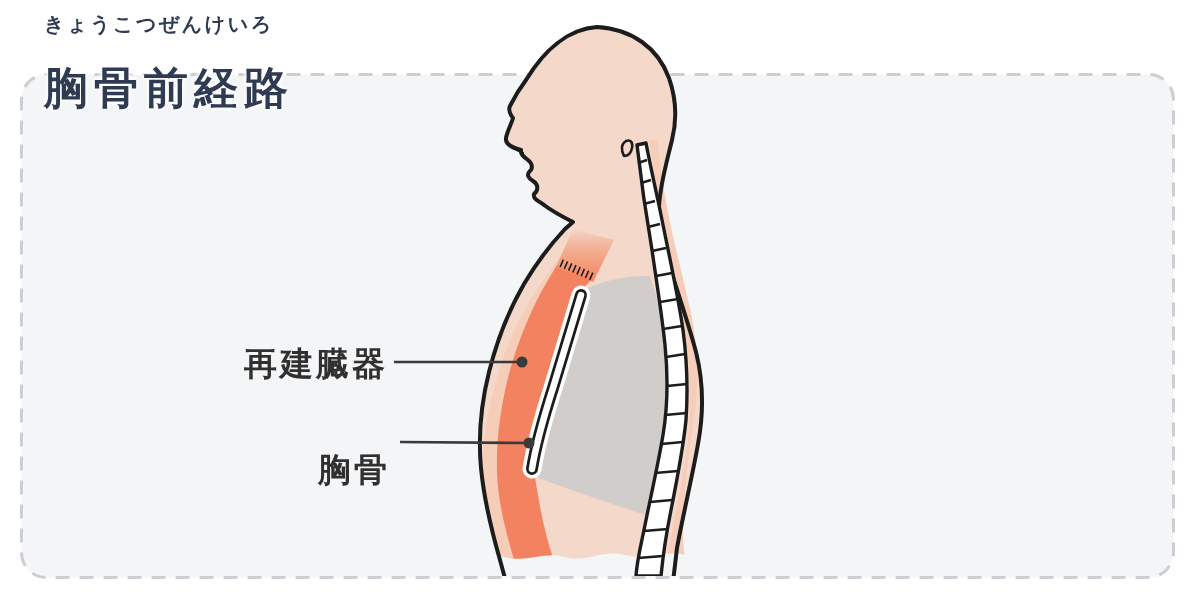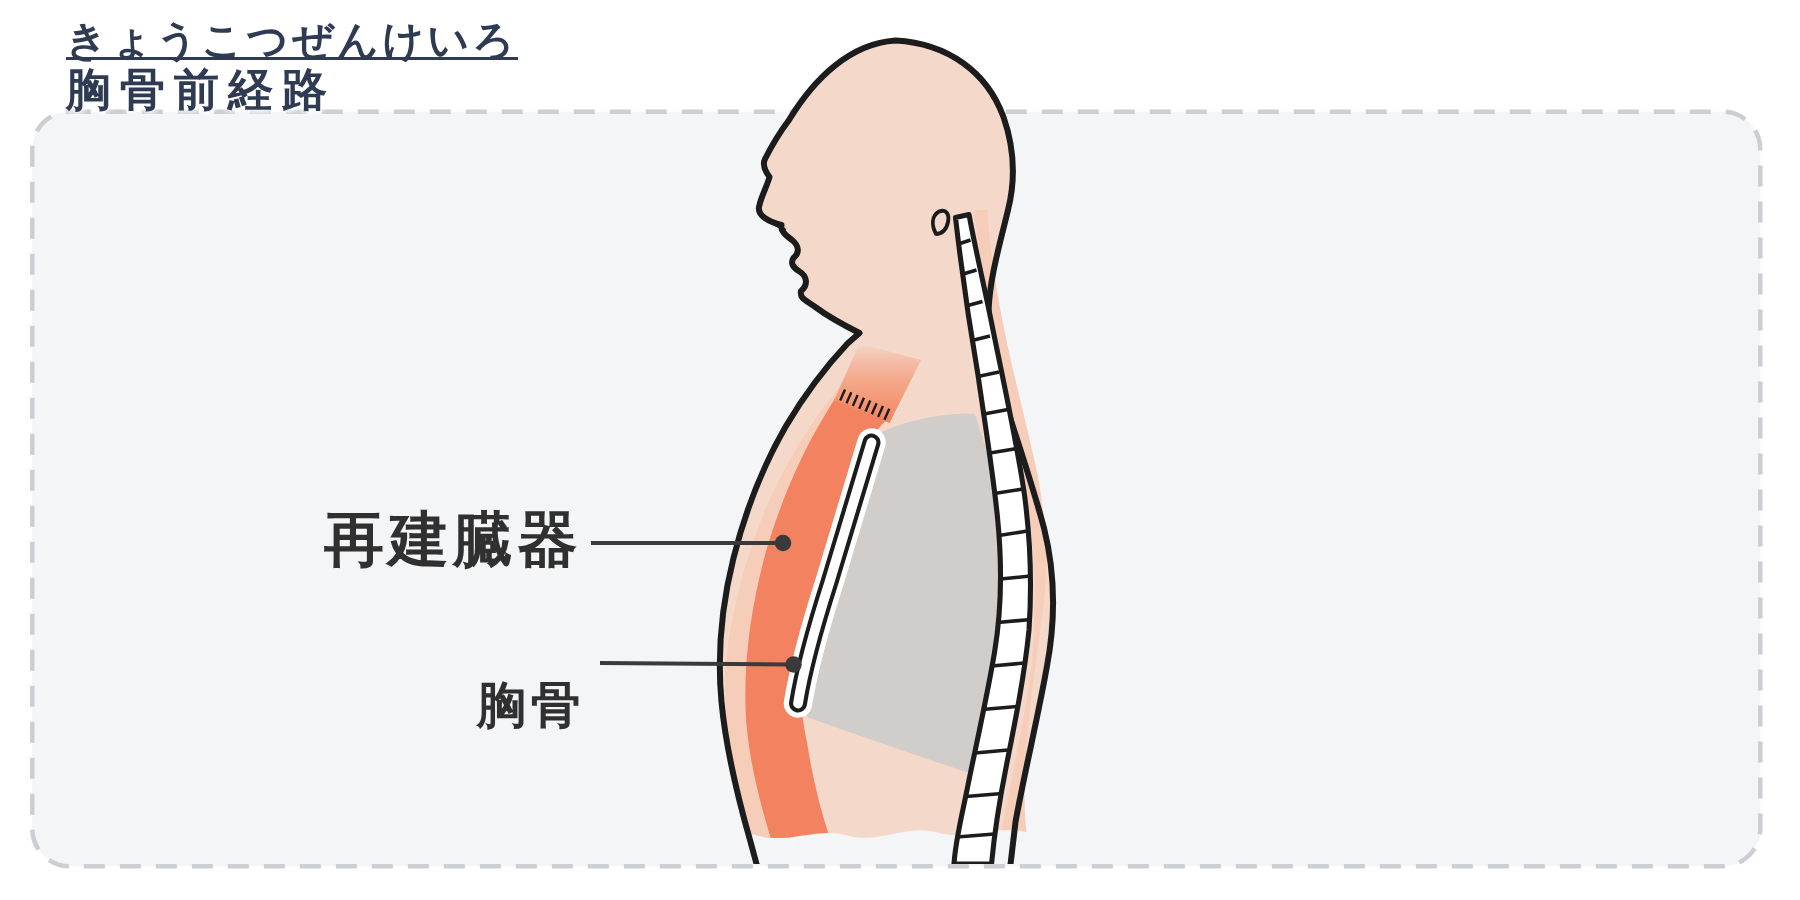--- a/index.html
+++ b/index.html
@@ -1,26 +1,26 @@
 <!DOCTYPE html>
 <html style="--title-navy: #2e3b52; --label-dark: #303030; --panel-bg: #f4f5f7; --panel-border: #cbced3; --skin: #f4d8c9; --skin-deep: #f6cdb9; --organ-orange: #f28260; --cavity-gray: #d0cdca; --bone-white: #ffffff; --outline-black: #1c1c1c; --pointer-dark: #3a3a3a;"><head>
 <meta charset="utf-8">
 <style>
   html,body{margin:0;padding:0;background:#ffffff;width:1200px;height:600px;overflow:hidden;
     font-family:"DejaVu Sans","Liberation Sans",sans-serif;}
   .stage{position:relative;width:1200px;height:600px;background:#fff;}
   svg.scene{position:absolute;left:0;top:0;width:1200px;height:600px;display:block;}
   .title-block{position:absolute;left:44px;top:12px;z-index:5;color:var(--title-navy);}
-  .furigana{font-size:27px;font-weight:800;letter-spacing:2.5px;line-height:1.2;
-    text-shadow:0 0 4px #fff,0 0 4px #fff;text-decoration:underline;}
-  .main-title{font-size:30px;font-weight:800;letter-spacing:6px;line-height:1.15;
-    text-shadow:0 0 5px #fff,0 0 5px #fff,0 0 5px #fff;}
+  .furigana{font-size:20px;font-weight:800;letter-spacing:2.5px;line-height:1.2;
+    text-shadow:0 0 4px #fff,0 0 4px #fff;}
+  .main-title{font-size:44px;font-weight:800;letter-spacing:6px;line-height:1.15;
+    text-shadow:0 0 5px #fff,0 0 5px #fff,0 0 5px #fff;margin-top:27px;}
   .anno{position:absolute;z-index:5;color:var(--label-dark);font-weight:800;
     text-align:right;letter-spacing:3px;}
-  .anno-organ{left:150px;top:332px;width:238px;font-size:40px;}
+  .anno-organ{left:150px;top:342px;width:238px;font-size:33px;}
   .anno-sternum{left:250px;top:424px;width:140px;font-size:33px;margin-top:24px;}
 </style>
 </head>
 <body>
 
 <div class="stage">
 
   <svg class="scene" viewBox="0 0 1200 600">
     <defs>
       <linearGradient id="gEso" x1="0" y1="0" x2="0" y2="1">

